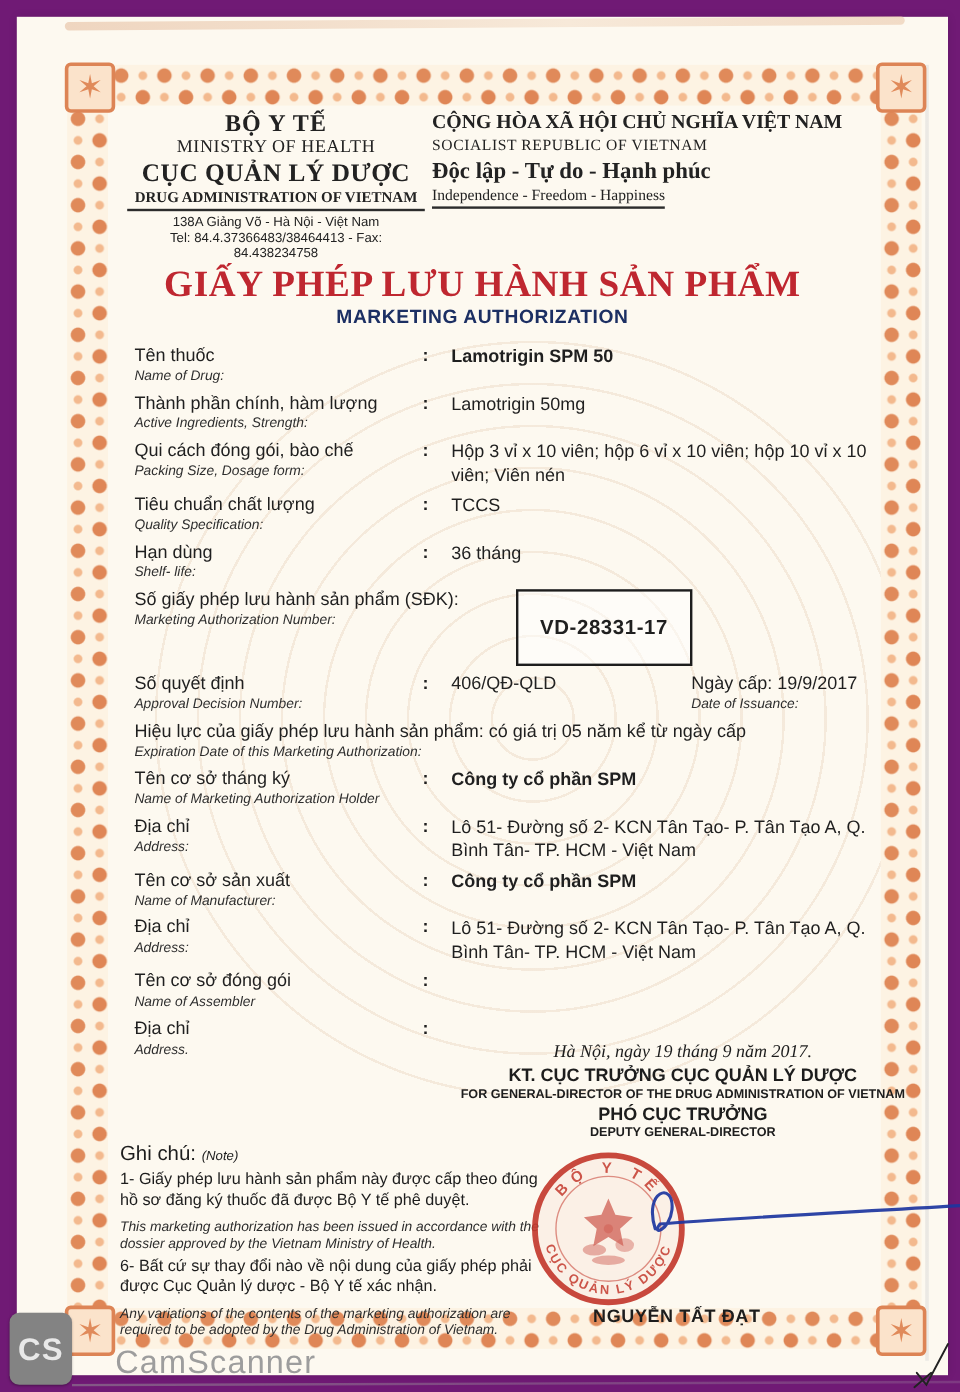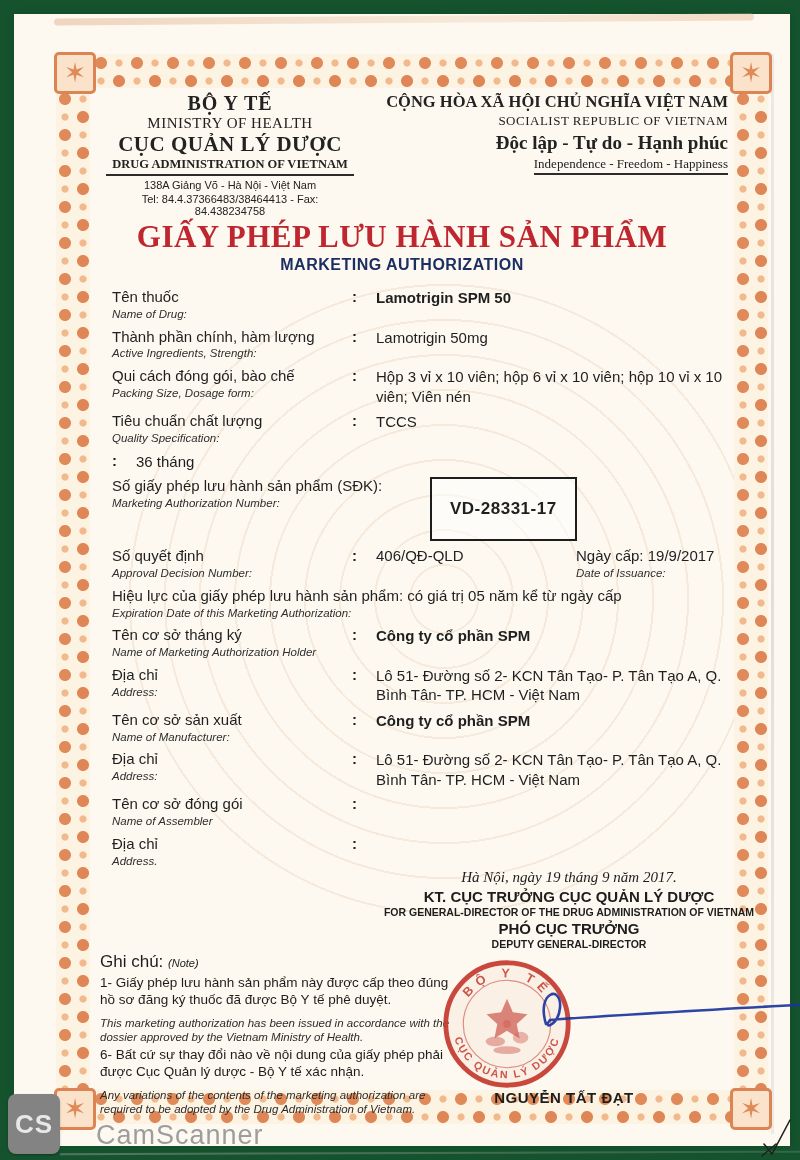--- a/index.html
+++ b/index.html
@@ -1,18 +1,18 @@
 <!DOCTYPE html>
 <html><head>
 <meta charset="utf-8">
 <style>
   html,body{margin:0;padding:0;}
   body{width:800px;height:1160px;position:relative;background:#ffffff;overflow:hidden;
        font-family:"Liberation Sans",sans-serif;color:#222;}
-  .canvas{position:absolute;inset:0;background:#14532d;}
+  .canvas{position:absolute;inset:0;background:#701a75;}
   .page{position:absolute;left:14px;top:14px;width:776px;height:1132px;background:#fdf9f0;
         box-shadow:0 0 8px rgba(0,0,0,0.12);}
   .scan-top{position:absolute;top:2px;left:40px;width:700px;height:7px;
             background:linear-gradient(90deg,#e3b898,#f2dcc6 60%,#e8c3a4);opacity:.55;border-radius:4px;
             transform:rotate(-0.4deg);}
   .scan-edge{position:absolute;right:16px;top:40px;width:3px;height:1080px;
              background:linear-gradient(#d8d8d8,#bfbfbf 50%,#d8d8d8);opacity:.45;}
 
   
   .bar{position:absolute;background-color:#fdf3e3;z-index:1;
@@ -39,21 +39,21 @@
   .c-bl{left:40px;top:1074px;} .c-br{left:716px;top:1074px;}
 
   
   .watermark{position:absolute;left:100px;top:255px;width:660px;height:660px;border-radius:50%;z-index:0;
      background:repeating-radial-gradient(circle at 50% 50%, rgba(198,146,101,0) 0 33px, rgba(198,146,101,0.15) 33px 35px);}
 
   .content{position:absolute;inset:0;z-index:2;}
 
   
   .hdr-left{position:absolute;left:92px;top:78px;width:248px;text-align:center;}
-  .hdr-right{position:absolute;left:346px;top:78px;width:368px;text-align:right;}
+  .hdr-right{position:absolute;left:346px;top:78px;width:368px;text-align:left;}
   .h-serif-b{font-family:"Liberation Serif",serif;font-weight:bold;}
   .h-serif{font-family:"Liberation Serif",serif;}
   .hl1{font-size:20px;letter-spacing:1px;}
   .hl2{font-size:15px;letter-spacing:.5px;}
   .hl3{font-size:21px;letter-spacing:.5px;}
   .hl4{font-size:12.5px;border-bottom:2px solid #2c2c2c;padding-bottom:2px;margin-bottom:3px;}
   .hl5{font-size:11px;margin-top:2px;}
   .hr1{font-size:16.5px;}
   .hr2{font-size:13px;letter-spacing:.5px;margin-top:1px;}
   .hr3{font-size:19px;margin-top:3px;}
@@ -180,20 +180,24 @@
         </div>
         <div class="row">
           <div class="lbl">
               <div class="vi">Tiêu chuẩn chất lượng</div>
                <div class="en">Quality Specification:</div>
             </div>
           <div class="colon">:</div>
           <div class="val">TCCS</div>
         </div>
         <div class="row">
+          <div class="lbl">
+              <div class="vi">Hạn dùng</div>
+               <div class="en">Shelf- life:</div>
+            </div>
           <div class="colon">:</div>
           <div class="val">36 tháng</div>
         </div>
         <div class="row">
           <div class="lbl-wide">
               <div class="vi">Số giấy phép lưu hành sản phẩm (SĐK):</div>
                <div class="en">Marketing Authorization Number:</div>
             </div>
           <div class="val"><span class="sdk-box">VD-28331-17</span></div>
         </div>

